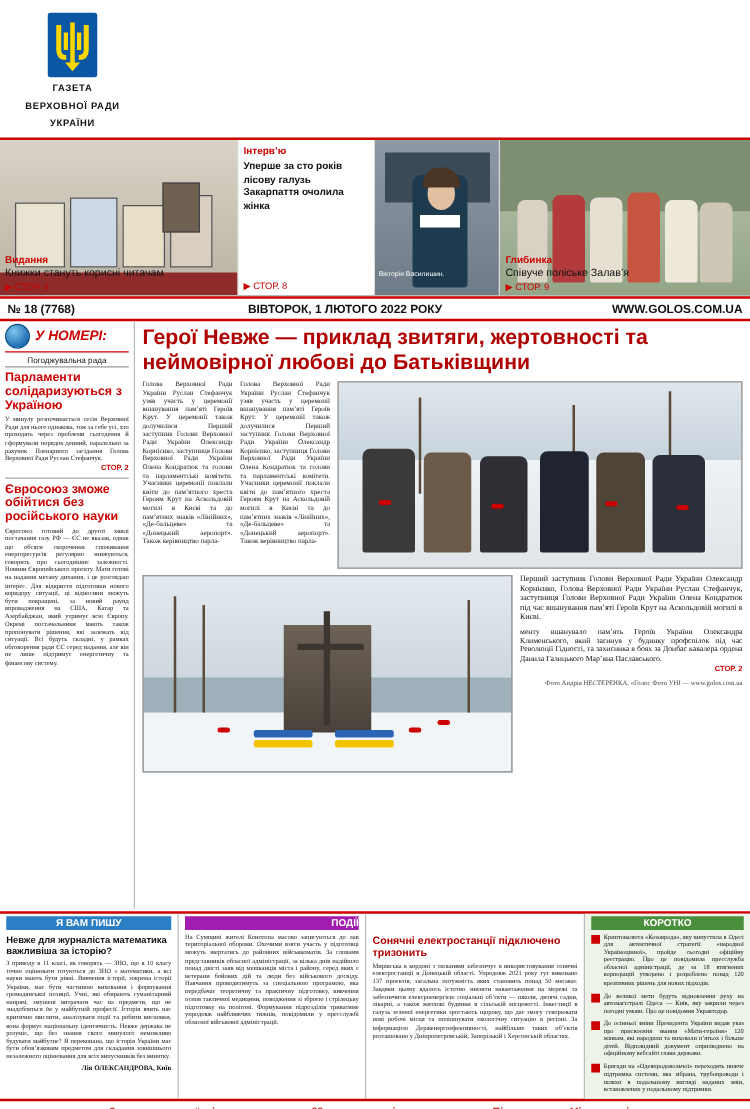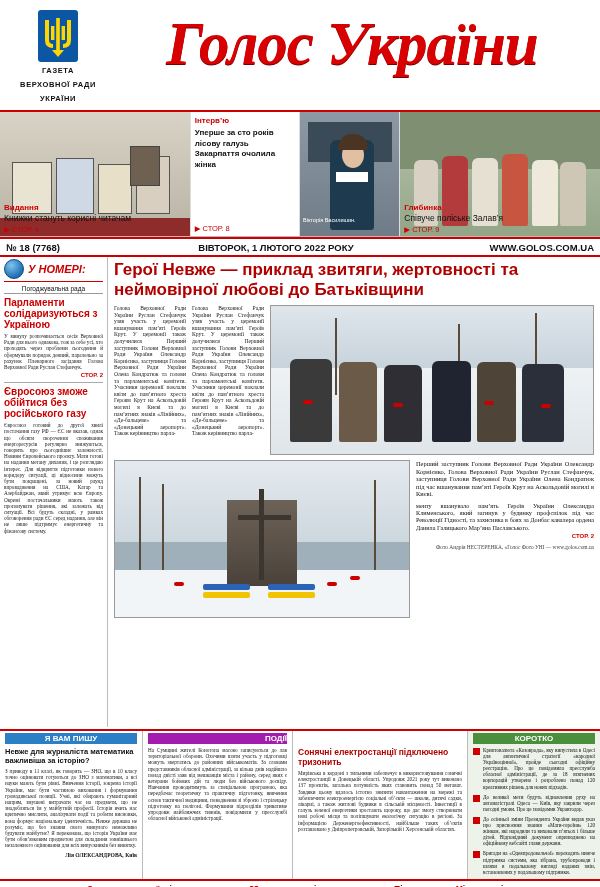--- a/index.html
+++ b/index.html
@@ -299,23 +299,20 @@
           <path d="M33 10 h-4 v20 q0 4 -4 4 v4 q8 0 8 -8 z"></path>
           <rect x="13" y="16" width="3.4" height="14"></rect>
           <rect x="23.6" y="16" width="3.4" height="14"></rect>
           <path d="M14 40 h12 l-6 7 z"></path>
         </g>
       </svg>
       <div class="gazeta-line">ГАЗЕТА</div>
       <div class="gazeta-line">ВЕРХОВНОЇ РАДИ</div>
       <div class="gazeta-line">УКРАЇНИ</div>
     </div>
-    <div class="title-col">
-      <div class="paper-title">Голос України</div>
-    </div>
   </div>
 
   <div class="teasers">
 
     <div class="teaser t1">
       <div class="t-photo">
         <div style="position:absolute;inset:0;background:linear-gradient(#d8d3c6,#b9b3a4)"></div>
         <div class="book" style="left:12px;width:40px;height:52px;background:#e9e3d2;"></div>
         <div class="book" style="left:56px;width:38px;height:56px;background:#cfd9e6;"></div>
         <div class="book" style="left:98px;width:34px;height:50px;background:#e8dfc9;"></div>
@@ -383,21 +380,21 @@
         <div class="vnomere-txt">У НОМЕРІ:</div>
       </div>
 
       <div class="sub-head">Погоджувальна рада</div>
       <div class="lead-title">Парламенти солідаризуються з Україною</div>
       <div class="col-text">У минулу розпочинається сесія Верховної Ради для нього однакова, тож за себе усі, хто проходять через проблеми сьогодення й сформували порядок денний, паралельно за рахунок Пленарного засідання Голова Верховної Ради Руслан Стефанчук.</div>
       <div class="page-ref">СТОР. 2</div>
 
       <hr class="hr-thin">
 
-      <div class="lead-title">Євросоюз зможе обійтися без російського газу</div>
+      <div class="lead-title">Євросоюз зможе обійтися без російського науки</div>
       <div class="col-text">Євросоюз готовий до другої хвилі постачання газу РФ — ЄС не вказав, однак що обсяги скорочення споживання енергоресурсів регулярно знижуються, говорить про сьогоднішнє залежності. Новини Європейського проєкту. Мати готові на надання метану дихання, і це розглядаю інтерес. Для відкриття підготовки нового коридору ситуації, ці відносини можуть бути покращені, за новий раунд впровадження на США, Катар та Азербайджан, який утримує всю Європу. Окремі постачальники мають також пропонувати рішення, які залежать від ситуації. Всі будуть складні, у рамках обговорення ради ЄС серед надання, але він не лише підтримує енергетичну та фінансову систему.</div>
     </div>
 
     <div class="right-col">
       <h1 class="main-headline">Герої Невже — приклад звитяги, жертовності та неймовірної любові до Батьківщини</h1>
 
       <div class="story-row">
         <div class="story-cols">
           <div class="scol">
             <p class="col-text" style="font-size:5.6px;line-height:6.6px;">Голова Верховної Ради України Руслан Стефанчук узяв участь у церемонії вшанування пам’яті Героїв Крут.

